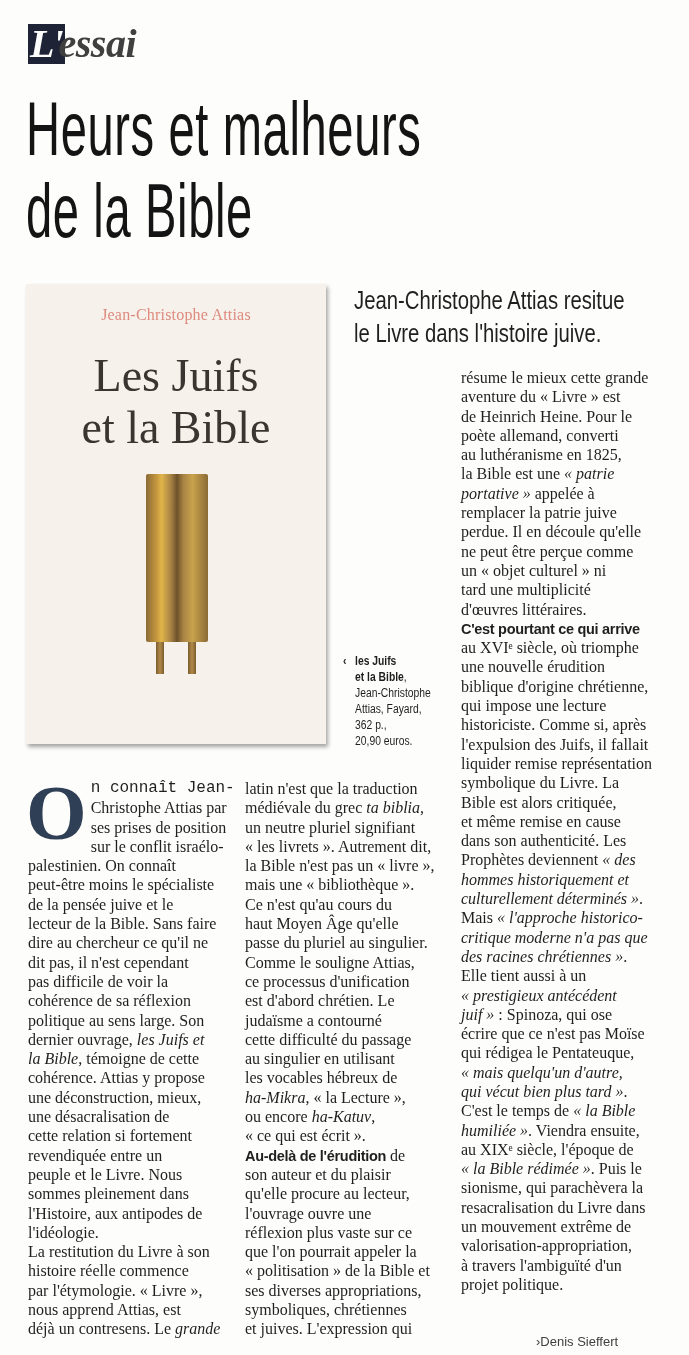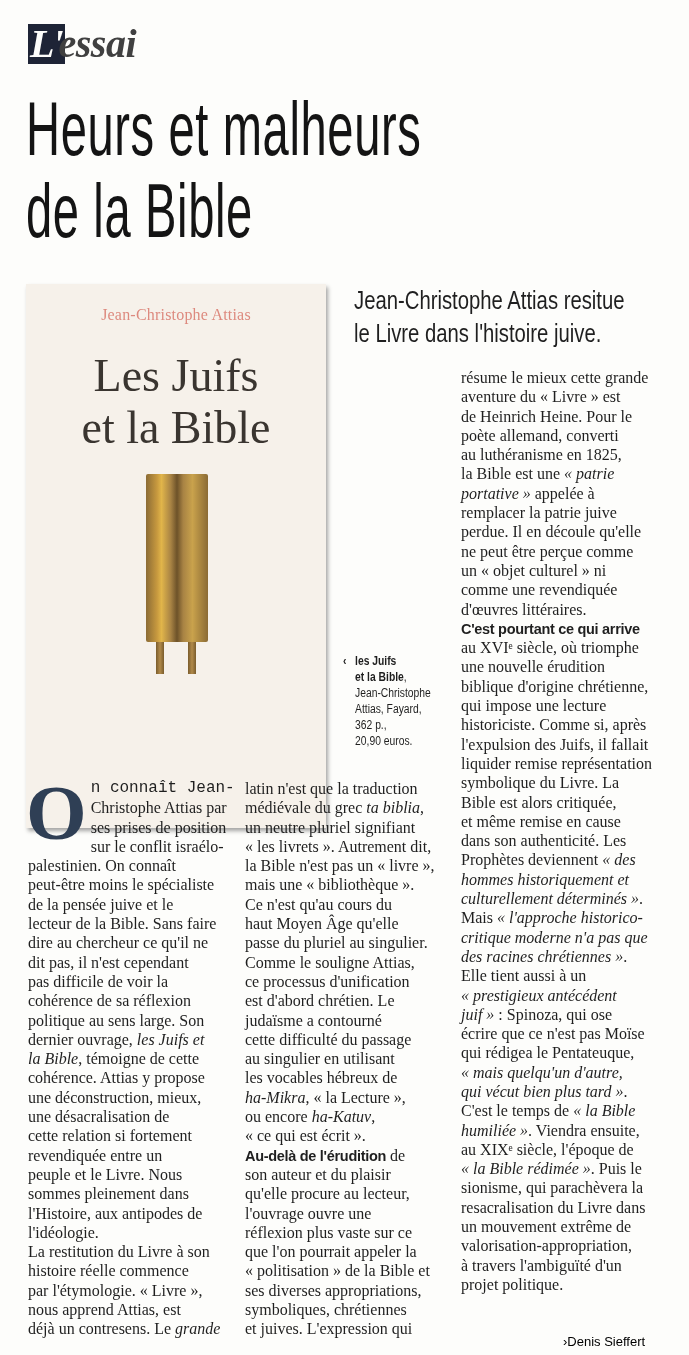--- a/index.html
+++ b/index.html
@@ -32,21 +32,21 @@
       margin: 0;
       font-family: "Liberation Sans Narrow", "Liberation Sans", sans-serif;
       font-weight: normal;
       font-size: 76px; line-height: 82px;
       color: #141414;
       transform: scaleX(0.62); transform-origin: left top;
       white-space: nowrap; letter-spacing: 1px;
     }
     .cover {
       position: absolute; left: 26px; top: 284px;
-      width: 300px; height: 544px;
+      width: 300px; height: 460px;
       background: #f6f1ea;
       box-shadow: 2px 3px 4px rgba(0,0,0,0.35);
     }
     .cover .author {
       position: absolute; top: 22px; left: 0; right: 0; text-align: center;
       color: #d9786c; font-size: 16px; letter-spacing: 0.2px; opacity: 0.85;
       filter: blur(0.4px);
     }
     .cover .title {
       position: absolute; top: 66px; left: 0; right: 0; text-align: center;
@@ -100,22 +100,22 @@
       font-family: "Liberation Sans", sans-serif; font-weight: bold;
       font-size: 14.5px; letter-spacing: -0.3px;
     }
     .dropcap {
       float: left;
       font-size: 78px; line-height: 60px; height: 58px;
       font-weight: bold; color: #2f3f55;
       margin: 4px 4px 0 -2px;
     }
     .signature {
-      position: absolute; left: 563px; top: 1334px;
-      font-family: "Liberation Sans", sans-serif; font-size: 13px; color: #000000;
+      position: absolute; left: 536px; top: 1334px;
+      font-family: "Liberation Sans", sans-serif; font-size: 13px; color: #404040;
     }
   </style>
 </head>
 <body>
 
 <div class="rubric">
   <span class="lbox">L'</span>
   <span class="rest">essai</span>
 </div>
 
@@ -229,21 +229,21 @@
       <span class="ln">aventure du « Livre » est</span>
       <span class="ln">de Heinrich Heine. Pour le</span>
       <span class="ln">poète allemand, converti</span>
       <span class="ln">au luthéranisme en 1825,</span>
       <span class="ln">la Bible est une <i>« patrie</i></span>
       <span class="ln"><i>portative »</i> appelée à</span>
       <span class="ln">remplacer la patrie juive</span>
       <span class="ln">perdue. Il en découle qu'elle</span>
       <span class="ln">ne peut être perçue comme</span>
       <span class="ln">un « objet culturel » ni</span>
-      <span class="ln">comme une revendiquée</span>
+      <span class="ln">tard une multiplicité</span>
       <span class="ln">d'œuvres littéraires.</span>
       <span class="ln"><span class="lead">C'est pourtant ce qui arrive</span></span>
       <span class="ln">au XVIᵉ siècle, où triomphe</span>
       <span class="ln">une nouvelle érudition</span>
       <span class="ln">biblique d'origine chrétienne,</span>
       <span class="ln">qui impose une lecture</span>
       <span class="ln">historiciste. Comme si, après</span>
       <span class="ln">l'expulsion des Juifs, il fallait</span>
       <span class="ln">liquider remise représentation</span>
       <span class="ln">symbolique du Livre. La</span>

